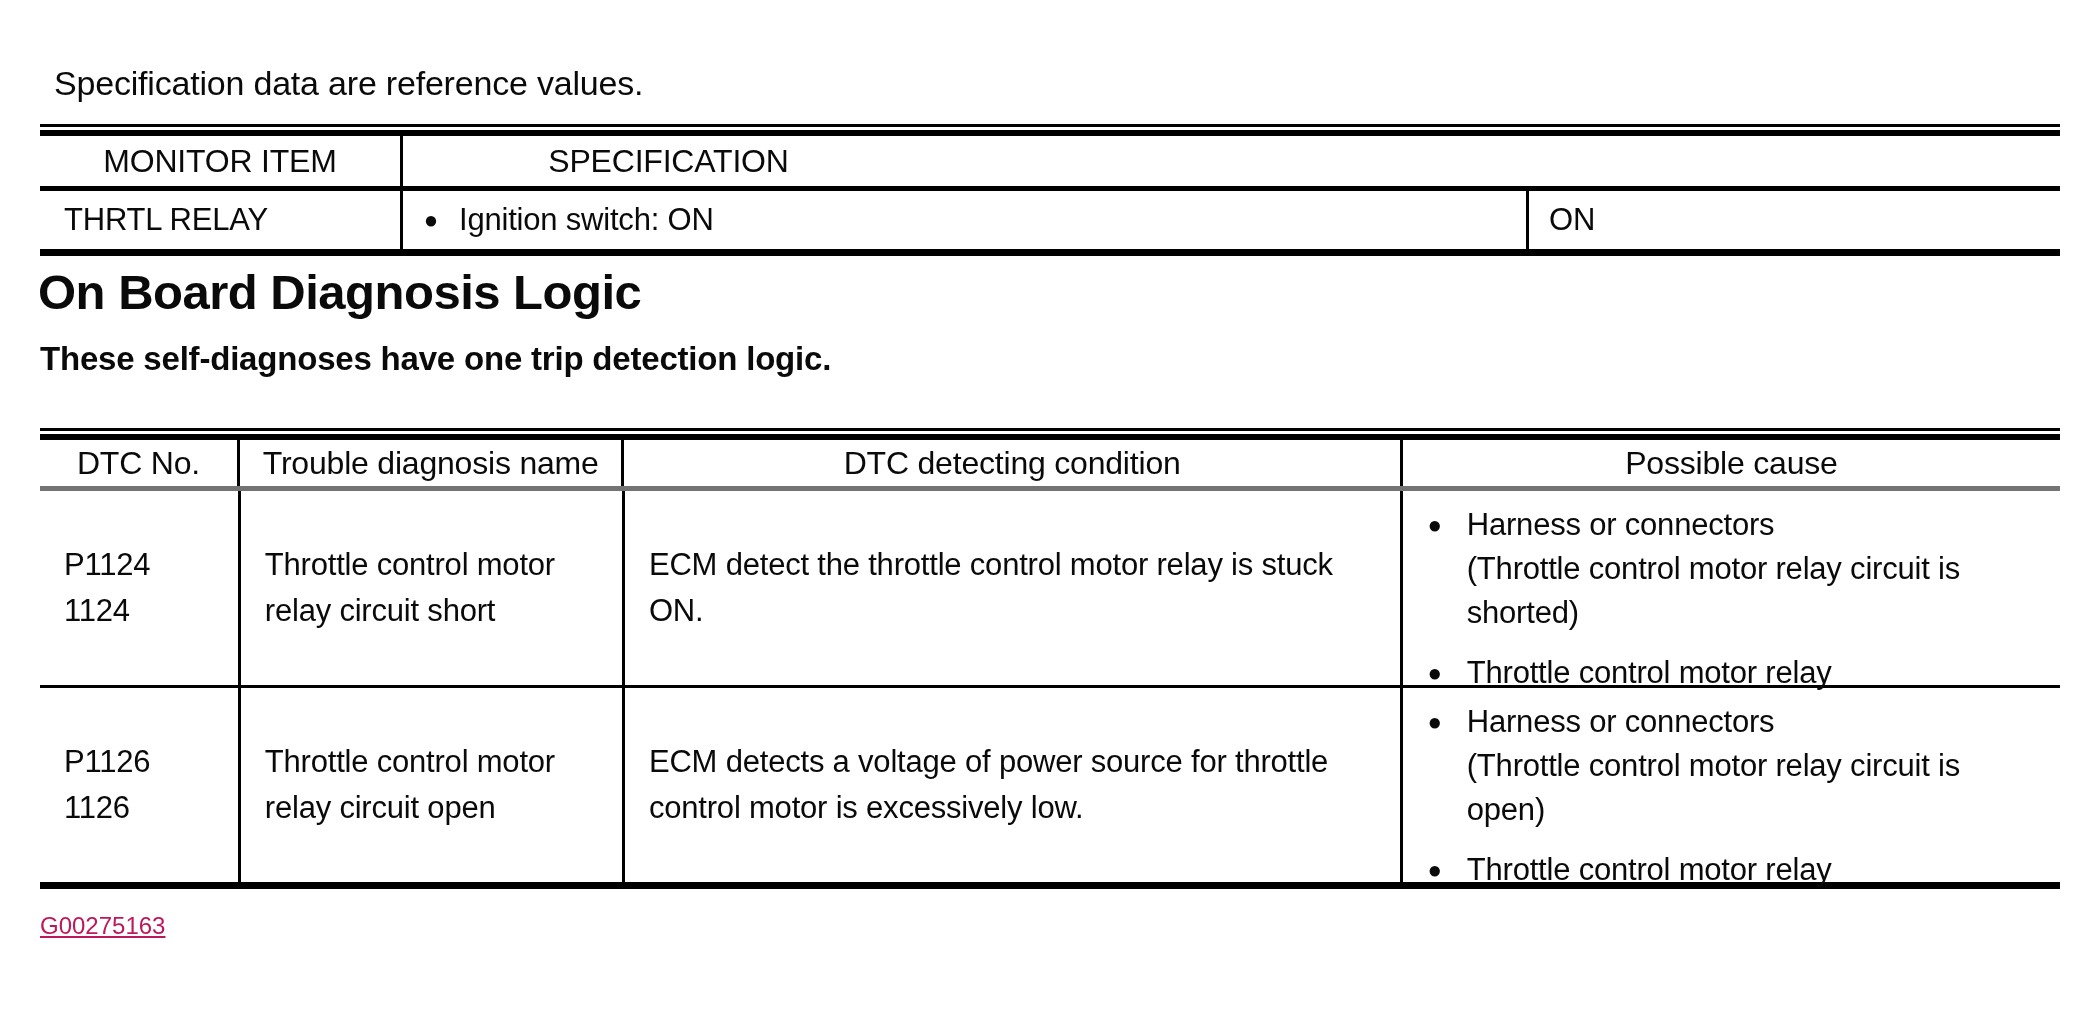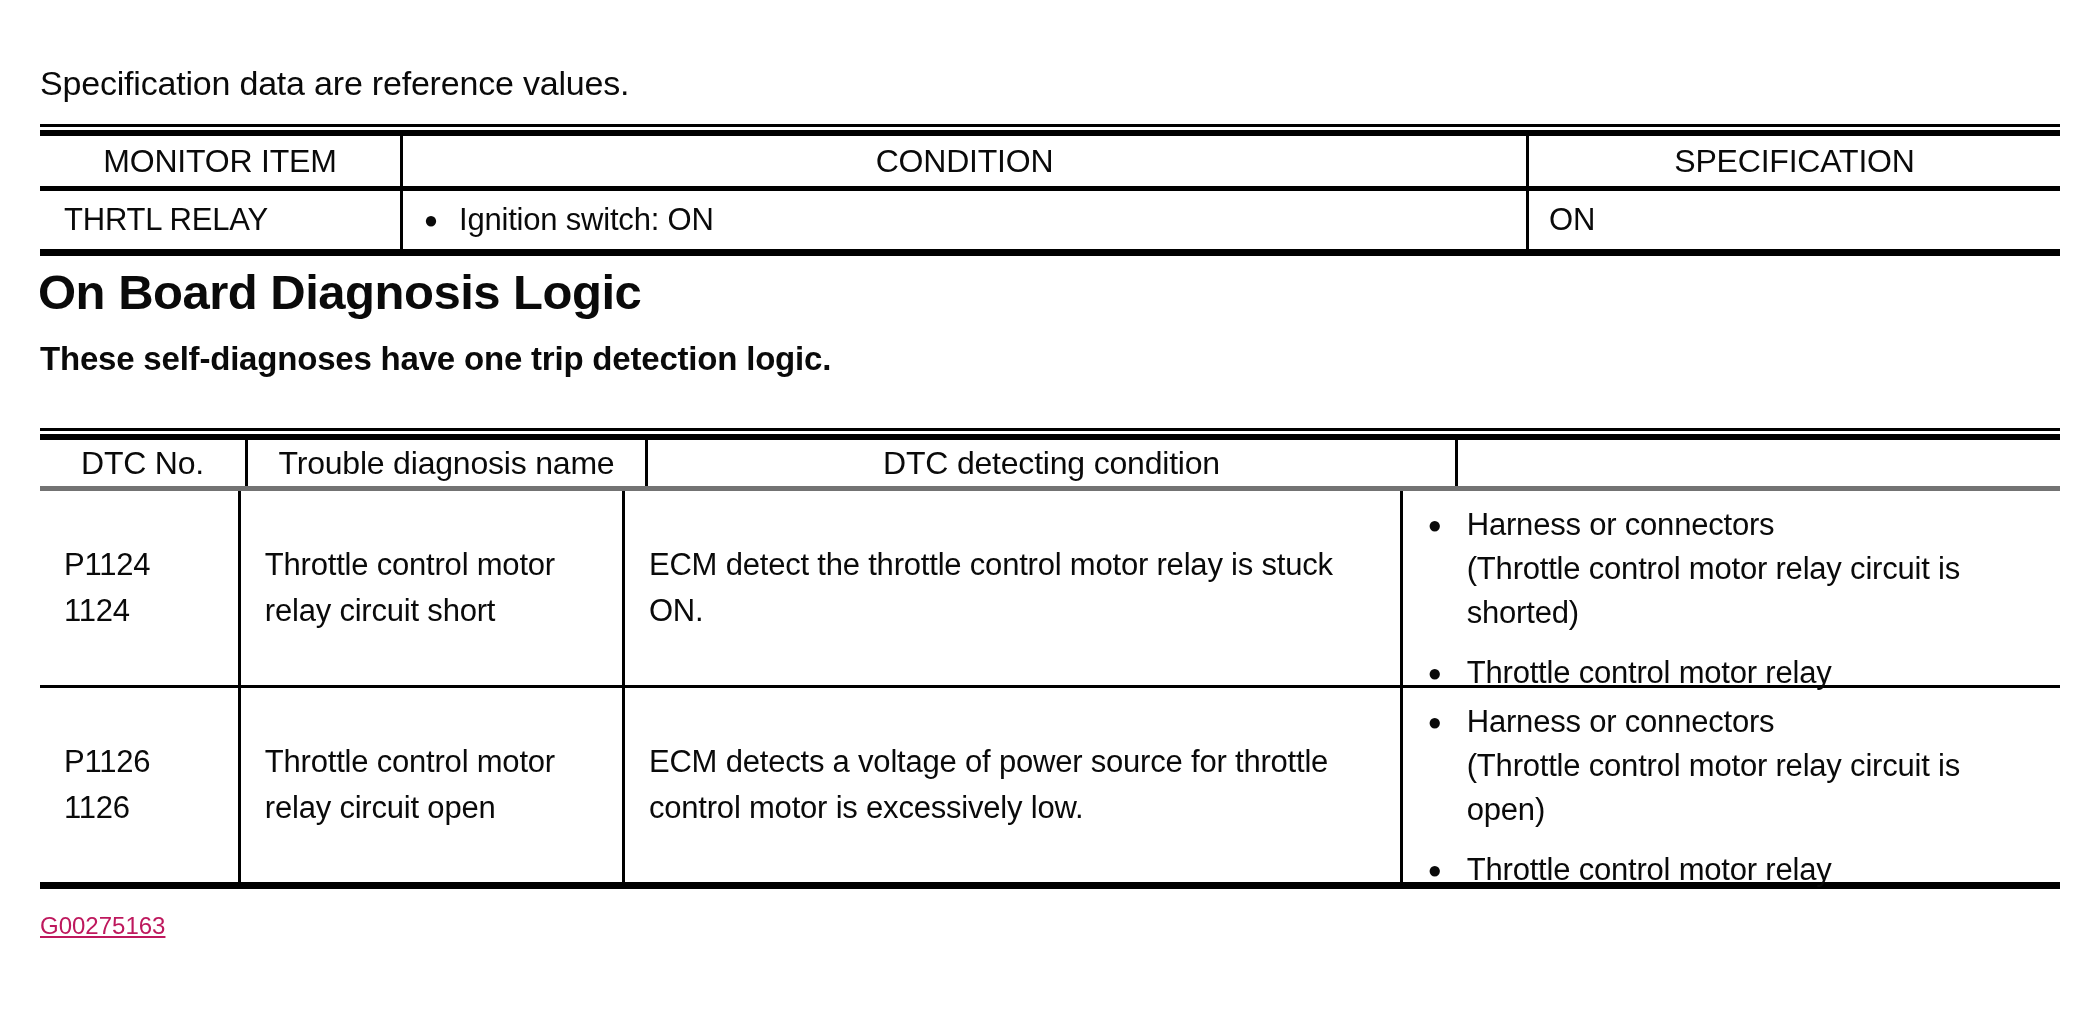--- a/index.html
+++ b/index.html
@@ -22,21 +22,21 @@
   .t1h .cell{display:flex;align-items:center;justify-content:center;}
   .t1d{height:58px;font-size:31px;}
   .t1d .cell{display:flex;align-items:center;}
   .c1a{width:363px;border-right:3px solid #000;text-align:center;}
   .c1b{width:1126px;border-right:3px solid #000;}
   .c1c{width:531px;}
   .padL{padding-left:24px;}
   .padL20{padding-left:20px;}
   .bull{width:56px;text-align:center;flex:none;font-size:24px;line-height:1;}
   
-  #note{left:40px;top:64px;font-size:34px;}
+  #note{left:54px;top:64px;font-size:34px;}
   #h1{left:38px;top:264px;font-size:49px;font-weight:bold;letter-spacing:-0.5px;}
   #h2{left:40px;top:340px;font-size:33px;font-weight:bold;}
   
   #t2{left:40px;top:428px;width:2020px;}
   .t2h{height:46px;border-bottom:5px solid #737373;font-size:32px;}
   .t2h .cell{display:flex;align-items:center;justify-content:center;}
   .t2r{height:194px;font-size:31px;}
   .t2r1{border-bottom:3px solid #000;}
   .c2a{width:208px;border-right:3px solid #000;}
   .c2b{width:400px;border-right:3px solid #000;}
@@ -55,21 +55,20 @@
 </style>
 </head>
 <body>
 
 <div id="note" class="abs">Specification data are reference values.</div>
 
 <div id="t1" class="abs">
   <div class="dblrule"></div>
   <div class="trow t1h">
     <div class="cell c1a">MONITOR ITEM</div>
-    <div class="cell c1b">CONDITION</div>
     <div class="cell c1c">SPECIFICATION</div>
   </div>
   <div class="trow t1d">
     <div class="cell c1a padL">THRTL RELAY</div>
     <div class="cell c1b">
       <span class="bull">●</span>
       <span>Ignition switch: ON</span>
     </div>
     <div class="cell c1c padL20">ON</div>
   </div>
@@ -78,20 +77,21 @@
 
 <div id="h1" class="abs">On Board Diagnosis Logic</div>
 <div id="h2" class="abs">These self-diagnoses have one trip detection logic.</div>
 
 <div id="t2" class="abs">
   <div class="dblrule"></div>
   <div class="trow t2h">
     <div class="cell c2a">DTC No.</div>
     <div class="cell c2b">Trouble diagnosis name</div>
     <div class="cell c2c">DTC detecting condition</div>
+    <div class="cell c2d">Possible cause</div>
   </div>
 
   <div class="trow t2r t2r1">
     <div class="cell c2a vcenter padL lh">
       <span>P1124</span>
       <span>1124</span>
     </div>
     <div class="cell c2b vcenter lh">
       <span class="padL padR">Throttle control motor relay circuit short</span>
     </div>

